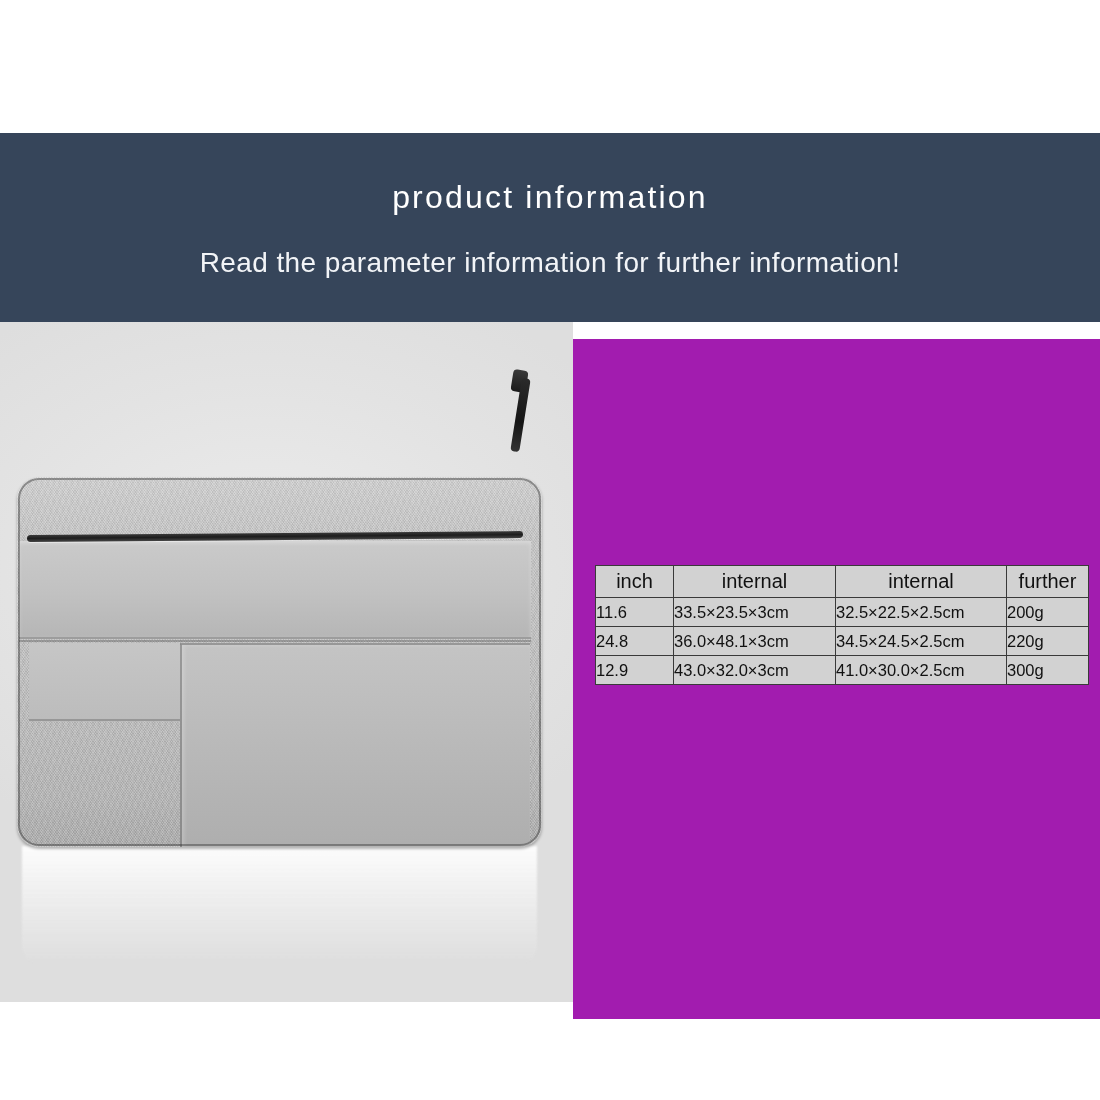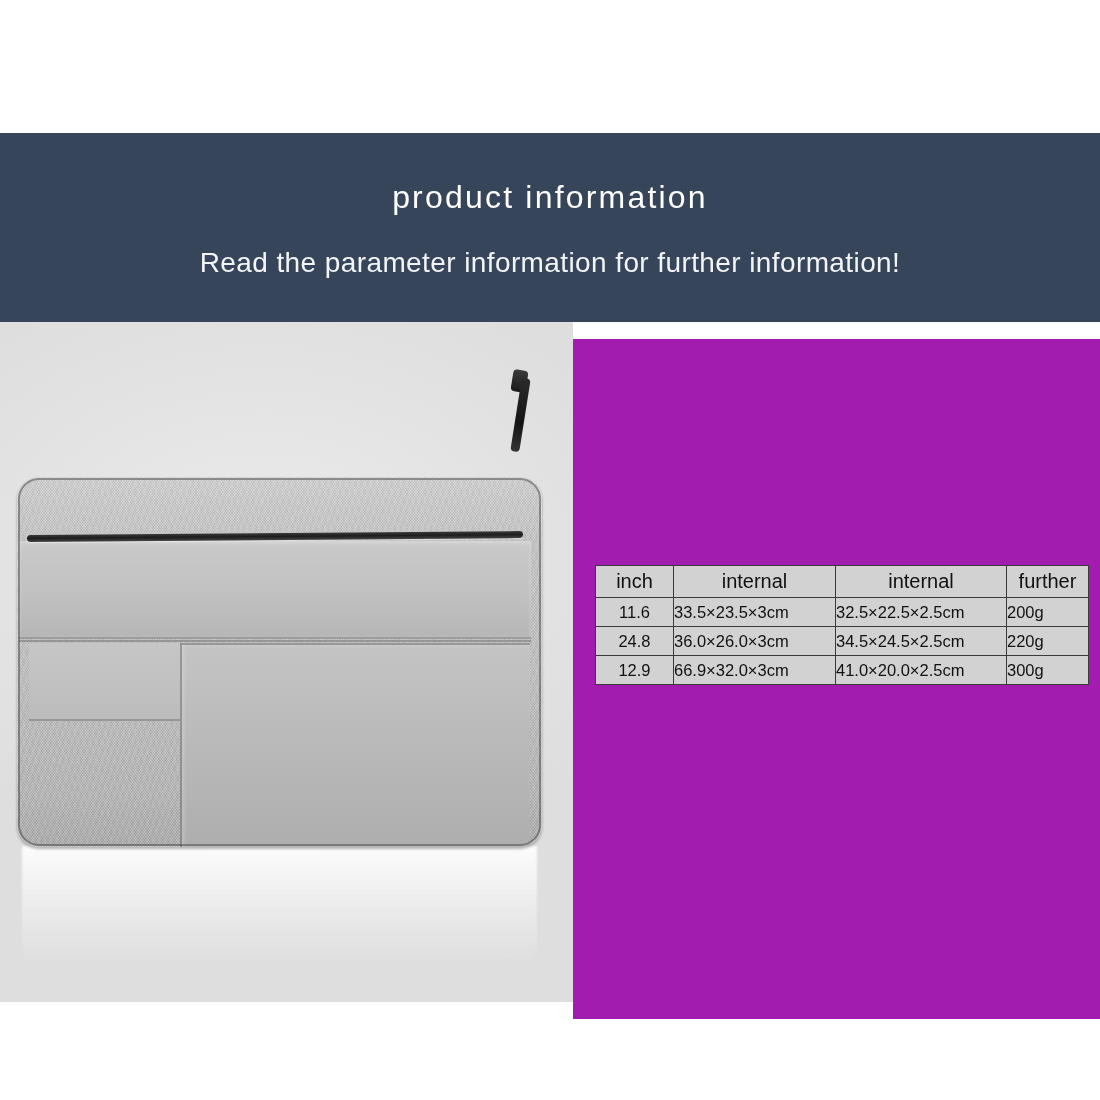--- a/index.html
+++ b/index.html
@@ -238,21 +238,21 @@
     font-size: 20px;
     text-align: center;
     height: 31px;
   }
   .col-inch   { width: 78px; }
   .col-ext    { width: 162px; }
   .col-int    { width: 171px; }
   .col-weight { width: 82px; }
 
   td.c-inch {
-    text-align: center;
+    text-align: left;
     padding-left: 3px;
   }
   td.c-ext, td.c-int, td.c-weight {
     text-align: left;
   }
 </style>
 </head>
 <body>
 
 <div id="page">
@@ -299,28 +299,28 @@
           </thead>
           <tbody>
             <tr>
               <td class="c-inch">11.6</td>
               <td class="c-ext">33.5×23.5×3cm</td>
               <td class="c-int">32.5×22.5×2.5cm</td>
               <td class="c-weight">200g</td>
             </tr>
             <tr>
               <td class="c-inch">24.8</td>
-              <td class="c-ext">36.0×26.0×3cm</td>
+              <td class="c-ext">36.0×48.1×3cm</td>
               <td class="c-int">34.5×24.5×2.5cm</td>
               <td class="c-weight">220g</td>
             </tr>
             <tr>
               <td class="c-inch">12.9</td>
-              <td class="c-ext">66.9×32.0×3cm</td>
-              <td class="c-int">41.0×20.0×2.5cm</td>
+              <td class="c-ext">43.0×32.0×3cm</td>
+              <td class="c-int">41.0×30.0×2.5cm</td>
               <td class="c-weight">300g</td>
             </tr>
           </tbody>
         </table>
       </div>
     </div>
 
   </div>
 </div>
 

